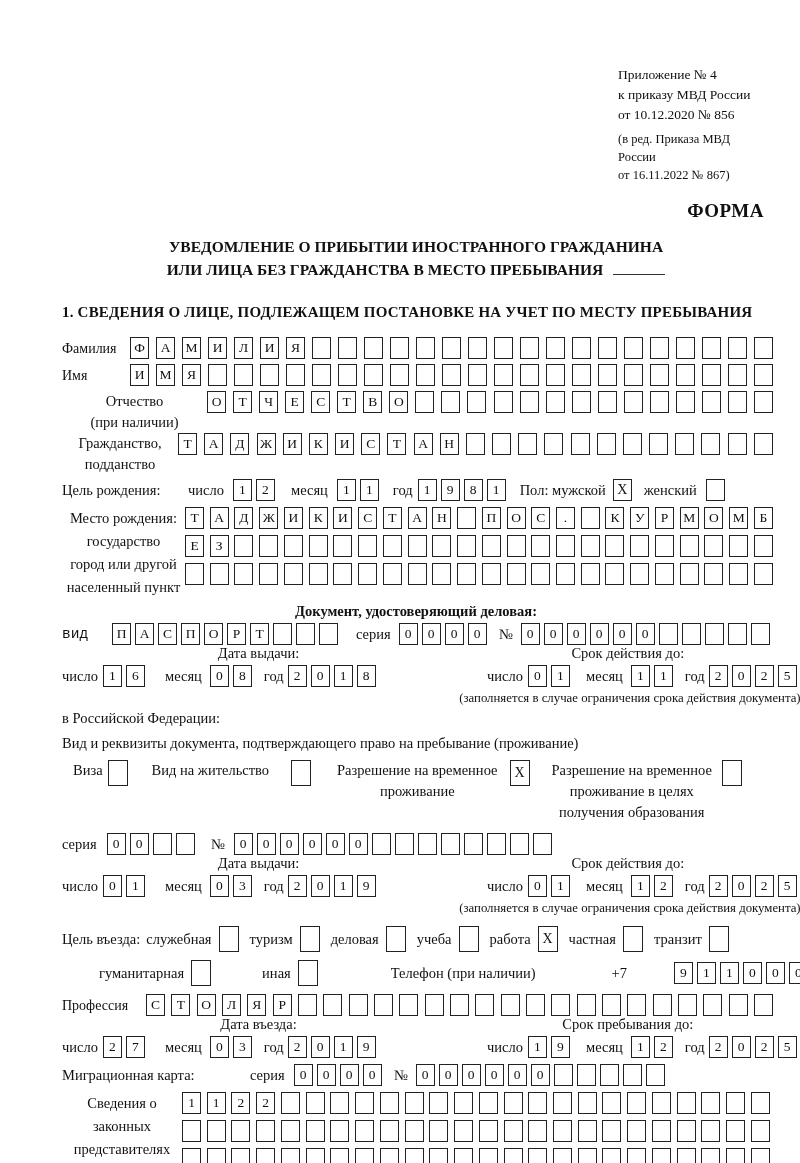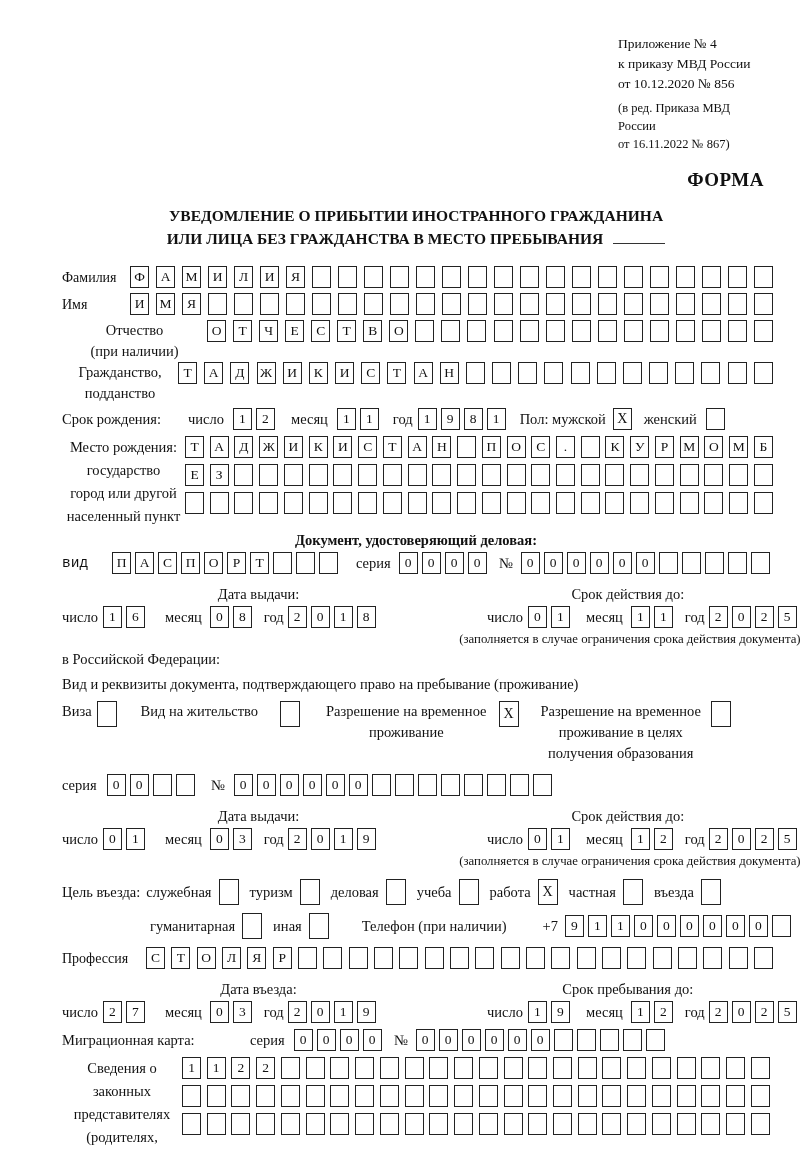--- a/index.html
+++ b/index.html
@@ -5,21 +5,21 @@
   * { box-sizing: border-box; margin: 0; padding: 0; }
   html,body { background:#fff; }
   body {
     width: 800px; height: 1163px; overflow: hidden;
     font-family: "Liberation Serif", "DejaVu Serif", serif;
     color: #111;
   }
   .page { padding: 34px 30px 0 62px; width: 800px; height: 1163px; }
 
   
-  .appendix { margin-left: 556px; font-size: 13.5px; line-height: 20px; }
+  .appendix { margin-left: 556px; font-size: 13.5px; line-height: 20px; margin-top: 31px; }
   .edition { margin-top: 5px; font-size: 12.5px; line-height: 18px; }
   .forma { margin-top: 16px; text-align: right; padding-right: 6px; font-weight: bold; font-size: 19px; letter-spacing: .5px; }
 
   
   .title { margin-top: 13px; text-align: center; font-weight: bold; font-size: 15.5px; line-height: 23px; }
   .title-blank { display:inline-block; width: 52px; border-bottom: 1.6px solid #333; height: 12px; margin-left: 10px; }
   .sec1 { margin-top: 23px; font-weight: bold; font-size: 15px; letter-spacing: .2px; white-space: nowrap; }
 
   
   .frow { display: flex; align-items: center; }
@@ -53,21 +53,21 @@
 
   .mllabel { line-height: 21px; font-size: 14.5px; text-align: center; }
   .rowstack > .cells { margin-bottom: 6px; }
   .rowstack > .cells:last-child { margin-bottom: 0; }
 
   .doc-heading { margin-top: 4px; text-align: center; font-weight: bold; font-size: 14.5px; }
 
   .dl { font-size: 14.5px; flex: none; }
 
   
-  .date-pair { display: flex; margin-top: 12px; }
+  .date-pair { display: flex; margin-top: 0; }
   .dp-left { width: 393px; flex: none; }
   .dp-right { flex: 1; }
   .dp-head { text-align: center; font-size: 14.5px; margin-bottom: 3px; }
   .dp-row { display: flex; align-items: center; }
   .valid-note { text-align: right; font-size: 12.8px; margin-top: 4px; }
 
   .plain { font-size: 14.5px; }
 
   
   .opts { display: flex; align-items: flex-start; margin-top: 8px; }
@@ -93,20 +93,21 @@
       <div>от 16.11.2022 № 867)</div>
     </div>
   </div>
   <div class="forma">ФОРМА</div>
 
   <div class="title">
     <div>УВЕДОМЛЕНИЕ О ПРИБЫТИИ ИНОСТРАННОГО ГРАЖДАНИНА</div>
     <div><span>ИЛИ ЛИЦА БЕЗ ГРАЖДАНСТВА В МЕСТО ПРЕБЫВАНИЯ</span><span class="title-blank"></span></div>
   </div>
 
+  <div class="sec1">1. СВЕДЕНИЯ О ЛИЦЕ, ПОДЛЕЖАЩЕМ ПОСТАНОВКЕ НА УЧЕТ ПО МЕСТУ ПРЕБЫВАНИЯ</div>
 
   <div class="frow mt16">
     <div class="flabel w68">Фамилия</div>
     <div class="cells justify cw643">
         <span class="cell">Ф</span>
         <span class="cell">А</span>
         <span class="cell">М</span>
         <span class="cell">И</span>
         <span class="cell">Л</span>
         <span class="cell">И</span>
@@ -220,21 +221,21 @@
         <span class="cell"></span>
         <span class="cell"></span>
         <span class="cell"></span>
         <span class="cell"></span>
         <span class="cell"></span>
         <span class="cell"></span>
       </div>
   </div>
 
   <div class="frow mt4">
-    <span class="dl" style="width:126px;">Срок рождения:</span>
+    <span class="dl" style="width:126px;">Цель рождения:</span>
     <span class="dl" style="margin-right:9px;">число</span>
     <span class="cells g">
         <span class="cell">1</span>
         <span class="cell">2</span>
       </span>
     <span class="dl" style="margin:0 9px 0 12px;">месяц</span>
     <span class="cells g">
         <span class="cell">1</span>
         <span class="cell">1</span>
       </span>
@@ -423,21 +424,21 @@
           </span>
       </div>
       <div class="valid-note">(заполняется в случае ограничения срока действия документа)</div>
     </div>
   </div>
 
   <div class="plain mt4">в Российской Федерации:</div>
   <div class="plain mt8">Вид и реквизиты документа, подтверждающего право на пребывание (проживание)</div>
 
   <div class="opts">
-    <div class="opt" style="margin-right:24px;">
+    <div class="opt" style="margin-right:24px;margin-left:11px;">
       <span class="opt-label">
           <div>Виза</div>
         </span>
       <span class="chk" style="margin-left:5px;"></span>
     </div>
     <div class="opt" style="margin-right:26px;">
       <span class="opt-label">
           <div>Вид на жительство</div>
         </span>
       <span class="chk" style="margin-left:22px;"></span>
@@ -554,26 +555,26 @@
       </span>
     <span class="pitem">
         <span class="dl">работа</span>
         <span class="chk">X</span>
       </span>
     <span class="pitem">
         <span class="dl">частная</span>
         <span class="chk"></span>
       </span>
     <span class="pitem" style="margin-right:0;">
-        <span class="dl">въезда</span>
+        <span class="dl">транзит</span>
         <span class="chk"></span>
       </span>
   </div>
 
-  <div class="frow mt8" style="margin-left:88px;">
+  <div class="frow mt8" style="margin-left:37px;gap:40px;">
     <span class="pitem">
         <span class="dl">гуманитарная</span>
         <span class="chk"></span>
       </span>
     <span class="pitem">
         <span class="dl">иная</span>
         <span class="chk"></span>
       </span>
     <span class="dl" style="margin-left:22px;">Телефон (при наличии)</span>
     <span class="dl" style="margin-left:36px;margin-right:7px;">+7</span>

